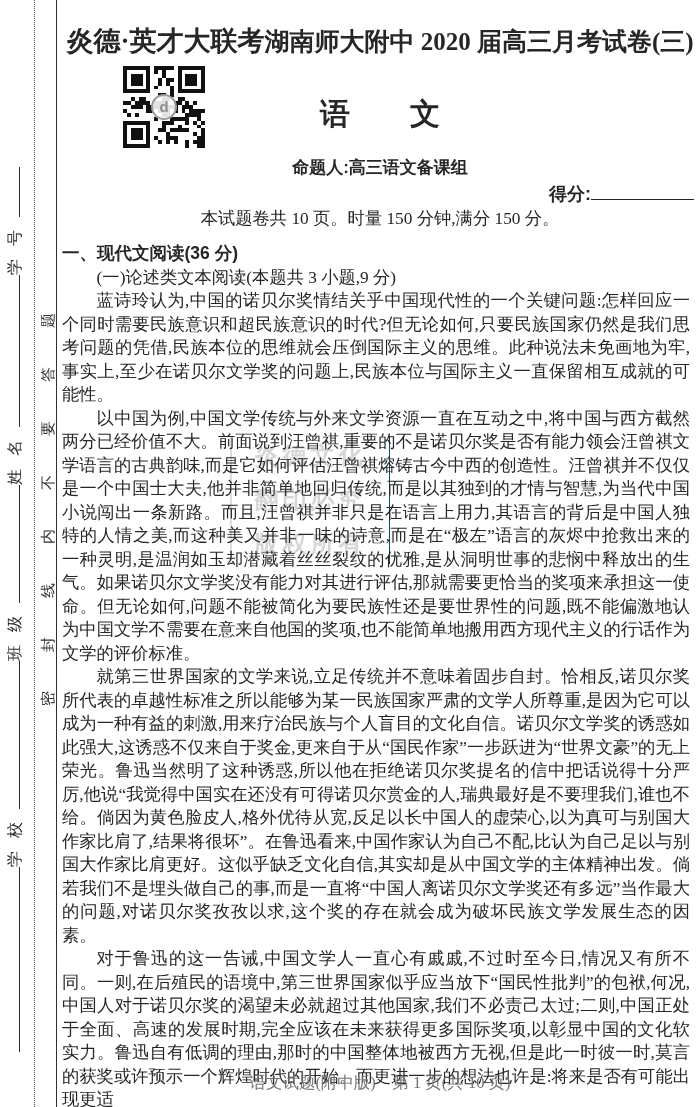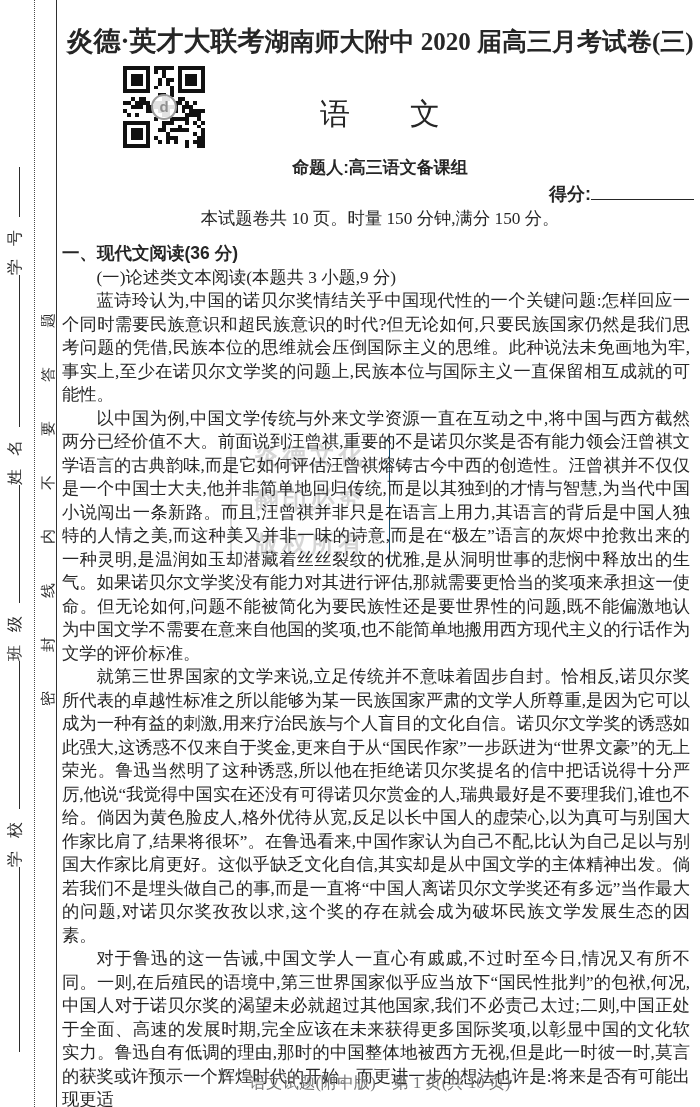--- a/index.html
+++ b/index.html
@@ -33,21 +33,21 @@
     line-height:31px;white-space:nowrap;}
   .brand{font-weight:900;font-size:27px;}
   .rest{font-weight:600;}
   .qr{position:absolute;left:63px;top:66px;width:82px;height:82px;}
   .qr svg{display:block;}
   .qr-logo{position:absolute;left:28px;top:28px;width:26px;height:26px;
     border-radius:50%;background:rgba(255,255,255,.88);border:2px solid #9a9a9a;
     box-sizing:border-box;color:#8f8f8f;font-weight:700;font-size:15px;
     line-height:21px;text-align:center;font-family:"Liberation Sans",sans-serif;}
   .subject-title{margin-top:40px;text-align:center;font-size:30px;
-    font-weight:400;line-height:34px;}
+    font-weight:700;line-height:34px;}
   .setter-line{margin-top:26px;text-align:center;font-weight:700;font-size:17px;
     line-height:22px;font-family:"Liberation Sans",sans-serif;}
   .score-line{margin-top:3px;text-align:right;padding-right:6px;height:25px;}
   .score-label{font-weight:700;font-size:18px;font-family:"Liberation Sans",sans-serif;}
   .score-blank{display:inline-block;width:103px;height:15px;
     border-bottom:1.5px solid #262626;}
   .info-line{text-align:center;font-size:17.3px;line-height:23px;}
   .section-heading{margin-top:12px;padding-left:2px;font-weight:700;
     font-size:17.5px;line-height:23.5px;font-family:"Liberation Sans",sans-serif;}
   .sub-heading,.instruction{padding-left:2px;font-size:17.3px;

